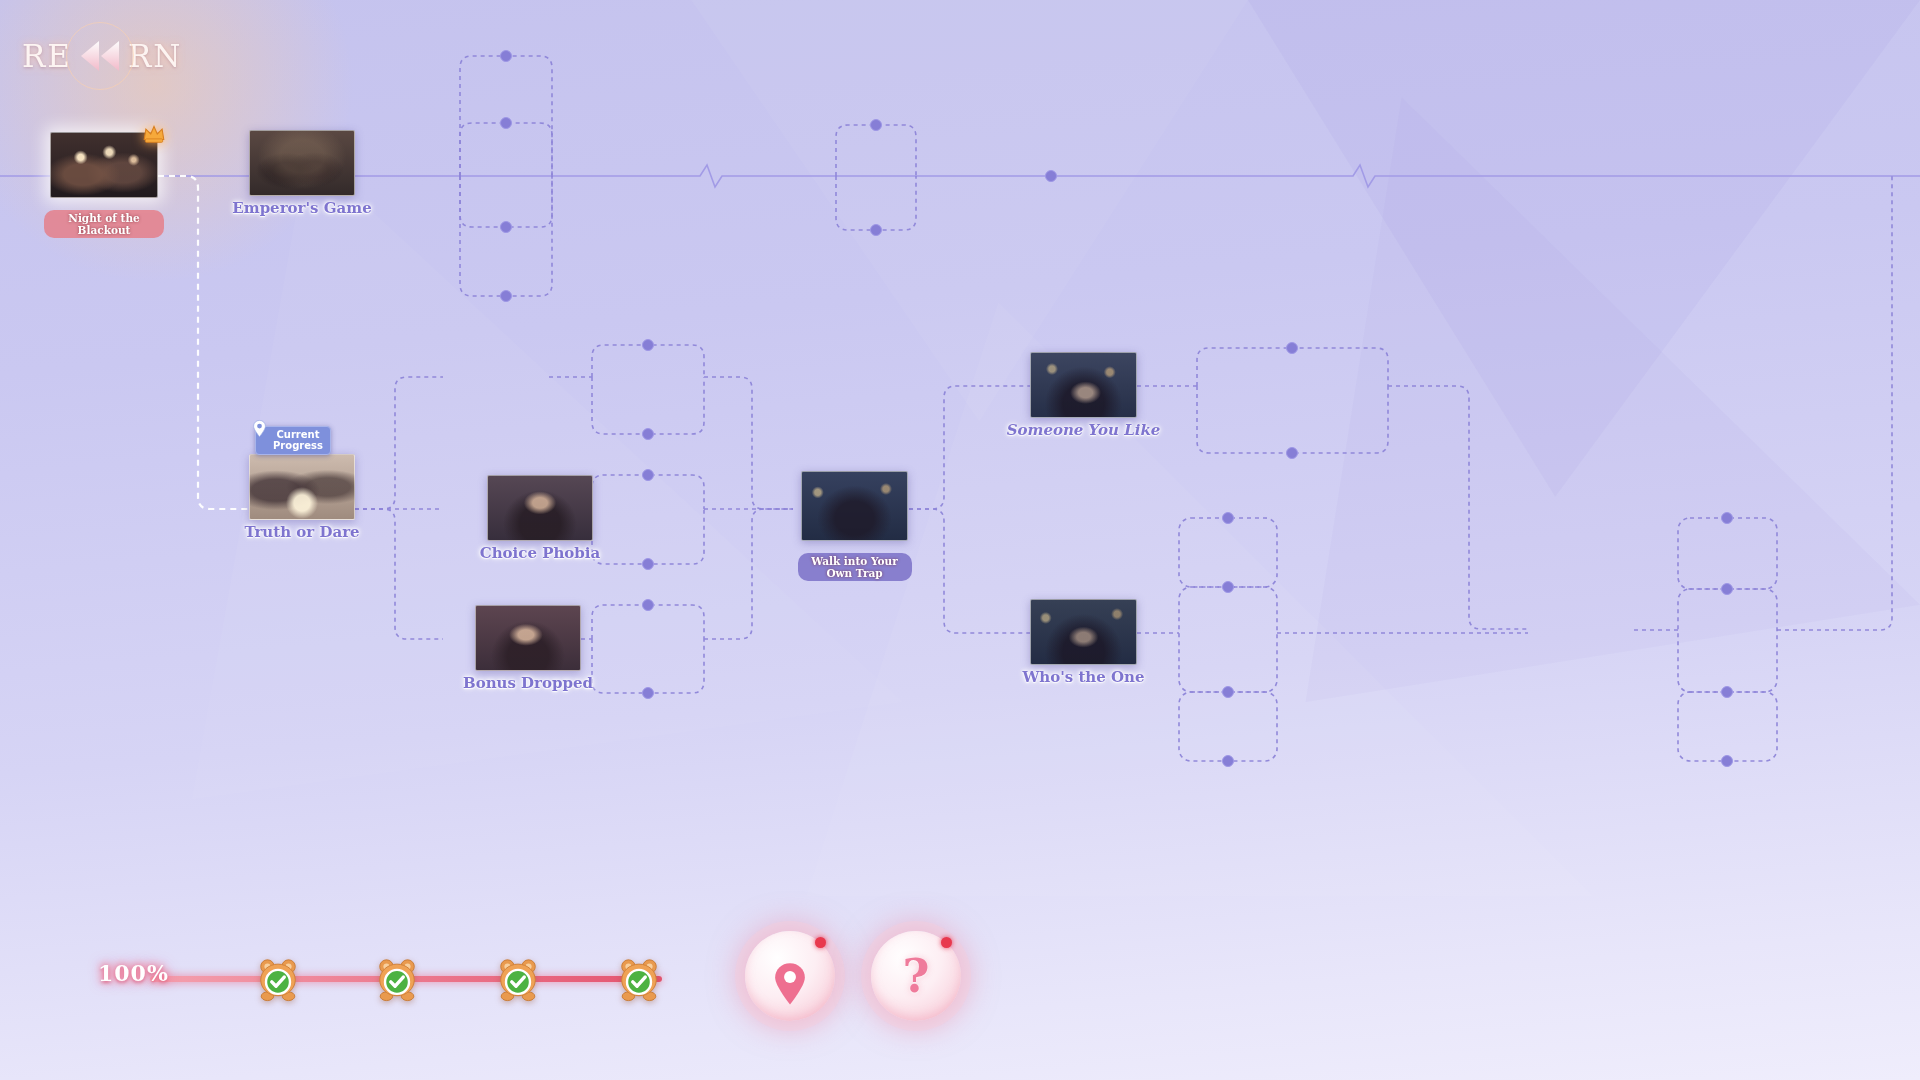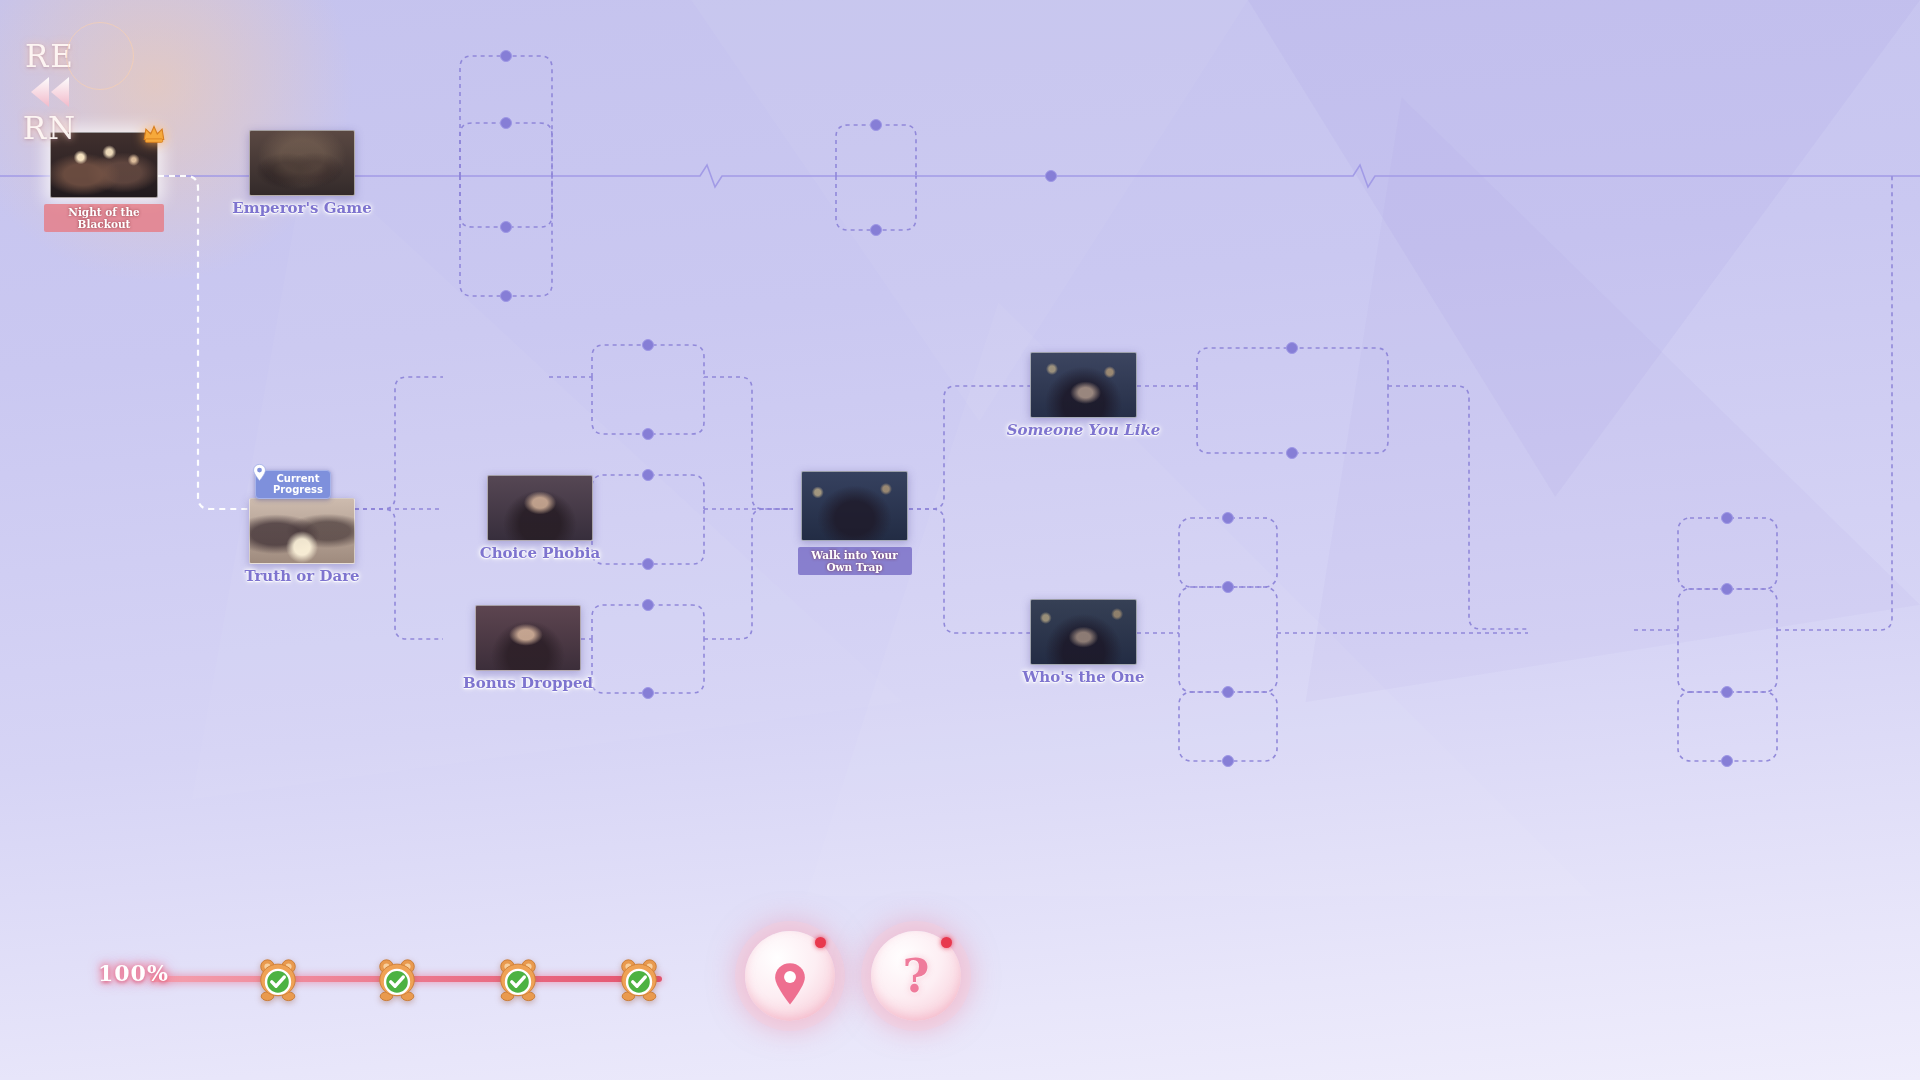--- a/index.html
+++ b/index.html
@@ -12,50 +12,50 @@
   .f2{background:rgba(140,132,222,.08);clip-path:polygon(65% 0,100% 0,81% 46%);}
   .f3{background:rgba(255,255,255,.045);clip-path:polygon(16% 14%,47% 65%,10% 74%);}
   .f4{background:rgba(255,255,255,.05);clip-path:polygon(52% 28%,83% 83%,42% 83%);}
   .f5{background:rgba(148,140,226,.06);clip-path:polygon(73% 9%,100% 56%,68% 65%);}
   .glow-tl{position:absolute;left:-80px;top:-110px;width:470px;height:390px;pointer-events:none;
     background:radial-gradient(circle at 50% 50%,rgba(252,205,155,.5),rgba(252,205,155,0) 65%);}
 
   
   .logo{position:absolute;left:22px;top:38px;display:flex;align-items:center;z-index:5;
     color:rgba(255,248,244,.95);font-size:31px;letter-spacing:2px;
-    text-shadow:0 0 9px rgba(255,200,170,.85),0 1px 3px rgba(120,80,120,.4);flex-direction:column;}
+    text-shadow:0 0 9px rgba(255,200,170,.85),0 1px 3px rgba(120,80,120,.4);}
   .logo-ring{position:absolute;left:44px;top:-16px;width:66px;height:66px;border-radius:50%;
     border:1.5px solid rgba(255,210,170,.55);pointer-events:none;}
   .logo-chev{margin:0 1px;}
 
   
   .connectors{position:absolute;left:0;top:0;pointer-events:none;}
   .mainline{fill:none;stroke:#a29be6;stroke-width:1.6;}
   .dash path,.dash rect{fill:none;stroke:#8d85d8;stroke-width:1.6;stroke-dasharray:4 4;opacity:.95;}
   .whitepath{fill:none;stroke:rgba(255,255,255,.95);stroke-width:2.2;stroke-dasharray:6 5;}
   .dots circle{fill:#867ed6;stroke:#9e97e6;stroke-width:1;}
 
   
   .node{position:absolute;width:106px;cursor:pointer;z-index:3;}
   .thumb{width:100%;height:66px;border:1px solid rgba(255,255,255,.55);box-sizing:border-box;
     border-radius:2px;box-shadow:0 2px 8px rgba(80,70,150,.35);}
   .label{position:relative;left:50%;transform:translateX(-50%);width:max-content;margin-top:5px;
     font-weight:bold;font-size:15px;color:#7e74cf;line-height:1.05;text-align:center;white-space:nowrap;
     text-shadow:0 0 4px #fff,0 0 6px #fff,0 0 2px #fff,0 1px 1px rgba(255,255,255,.9);}
   .strip{position:relative;left:50%;transform:translateX(-50%);width:max-content;max-width:112px;
-    margin-top:6px;font-size:10.5px;font-weight:bold;color:#fff;text-align:center;line-height:1.15;
-    background:rgba(231,120,130,.78);border-radius:2px;padding:2px 4px;
+    margin-top:12px;font-size:10.5px;font-weight:bold;color:#fff;text-align:center;line-height:1.15;
+    background:rgba(231,120,130,.78);border-radius:10px;padding:2px 4px;
     text-shadow:0 0 3px rgba(120,40,50,.8);}
   .strip.purple{background:rgba(125,115,200,.88);max-width:106px;font-size:10.5px;}
 
   .n1{left:50px;top:132px;width:108px;}
   .n2{left:249px;top:130px;}
   .n3{left:674px;top:130px;}
   .n4{left:443px;top:343px;}
-  .n5{left:249px;top:498px;}
+  .n5{left:249px;top:454px;}
   .n6{left:443px;top:475px;padding-left:44px;}
   .n7{left:443px;top:605px;margin-left:32px;}
   .n8{left:793px;top:471px;width:107px;padding-left:8px;}
   .n9{left:1030px;top:352px;width:107px;font-style:italic;}
   .n10{left:1030px;top:599px;width:107px;}
   .n11{left:1528px;top:592px;}
   .n8 .thumb{height:70px;}
   .n11 .thumb{height:74px;}
   .n1 .thumb{box-shadow:0 0 16px 5px rgba(255,255,255,.7);}
 

